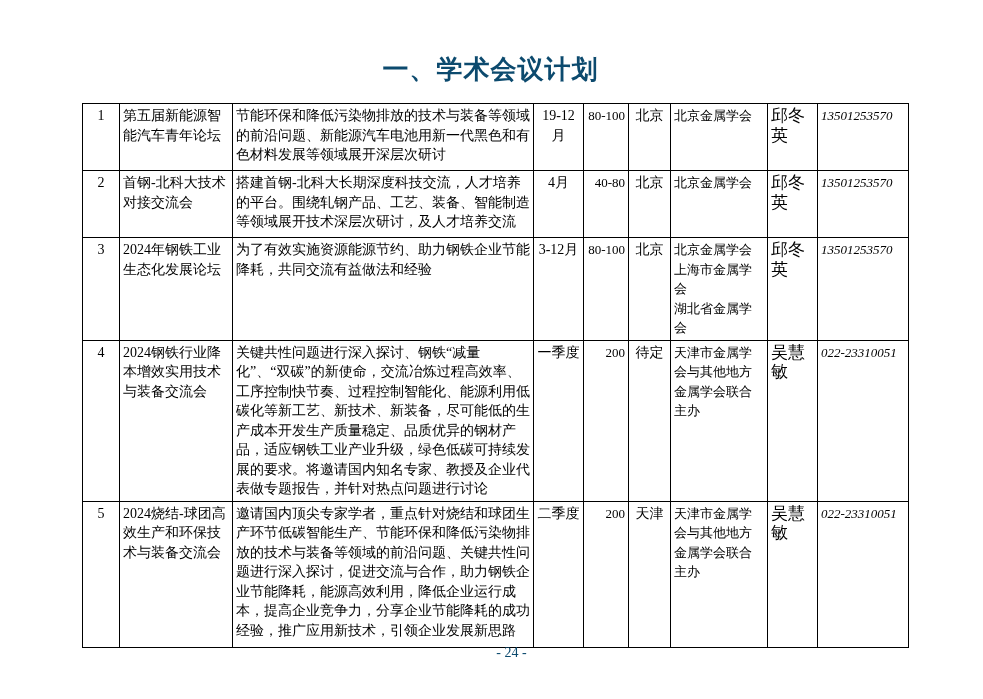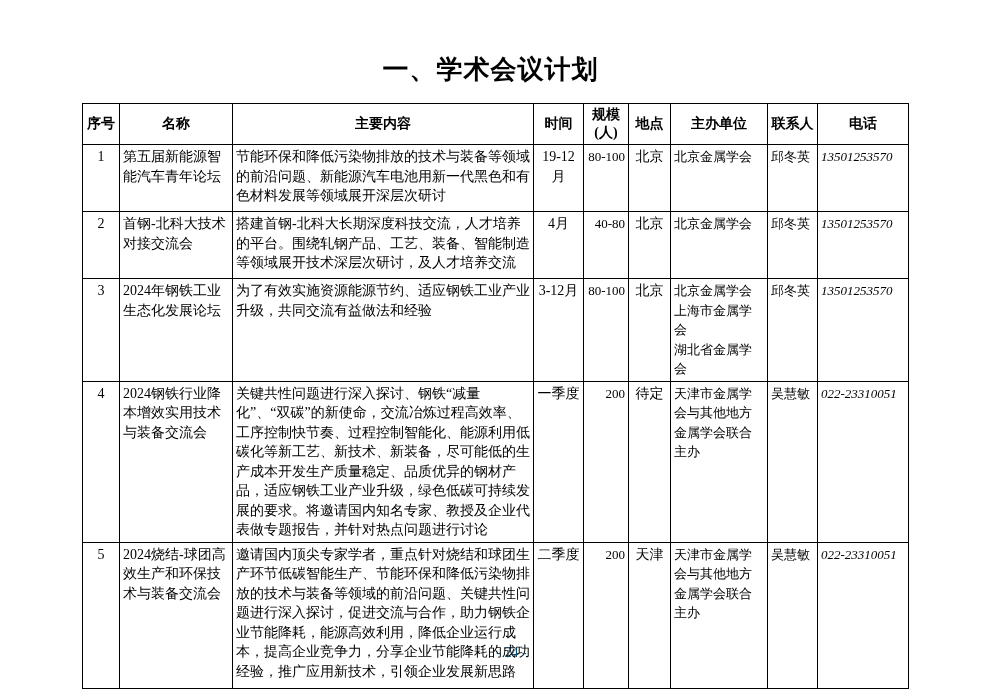--- a/index.html
+++ b/index.html
@@ -4,21 +4,21 @@
 <style>
   html,body{margin:0;padding:0;}
   body{
     width:983px;height:699px;background:#ffffff;position:relative;
     font-family:"Liberation Serif","DejaVu Serif",serif;color:#000;
     overflow:hidden;
   }
   .page-title{
     position:absolute;top:52px;left:0;width:981px;text-align:center;
     font-family:"Liberation Sans","DejaVu Sans",sans-serif;
-    font-weight:bold;font-size:26px;letter-spacing:1px;color:#000000;
+    font-weight:bold;font-size:26px;letter-spacing:1px;color:#0c4a6e;
   }
   table.conf{
     position:absolute;top:103px;left:82px;width:826px;
     border-collapse:collapse;table-layout:fixed;
     font-size:14px;
   }
   table.conf th, table.conf td{
     border:1px solid #000;
     vertical-align:top;
     padding:2px 3px;
@@ -32,21 +32,21 @@
   }
   tr.hdr{height:40px;}
   tr.r1{height:67px;} tr.r2{height:67px;} tr.r3{height:65px;}
   tr.r4{height:155px;} tr.r5{height:146px;}
   .c-no{text-align:center;}
   .c-name{padding:2px 2px;}
   .c-time{text-align:center;white-space:pre-line;padding:2px 1px;}
   .c-scale{text-align:right;font-size:13px;padding:2px 0;}
   .c-loc{text-align:center;padding:2px 1px;}
   .c-org{white-space:pre-line;font-size:13px;padding:2px 2px;border-radius:8px;}
-  .c-contact{font-size:13px;padding:2px 2px;margin-top:7px;}
+  .c-contact{font-size:17px;padding:2px 2px;margin-top:7px;}
   .c-phone{font-size:13px;padding:2px 1px;font-style:italic;}
   .page-footer{
     position:absolute;top:645px;left:1px;width:983px;text-align:center;
     font-size:14px;color:#0c4a6e;margin-left:19px;
   }
 </style>
 </head>
 <body>
 
 <div class="page-title">一、学术会议计划</div>
@@ -57,32 +57,20 @@
       <col style="width:113px">
       <col style="width:301px">
     <col style="width:50px">
       <col style="width:45px">
       <col style="width:42px">
     <col style="width:97px">
       <col style="width:50px">
       <col style="width:91px">
   </colgroup>
   <tbody>
-      <tr class="hdr">
-    <th>序号</th>
-    <th>名称</th>
-    <th>主要内容</th>
-    <th>时间</th>
-    <th>规模
-(人)</th>
-    <th>地点</th>
-    <th>主办单位</th>
-    <th>联系人</th>
-    <th>电话</th>
-  </tr>
   <tr class="r1">
     <td class="c-no">1</td>
     <td class="c-name">第五届新能源智能汽车青年论坛</td>
     <td class="c-content">节能环保和降低污染物排放的技术与装备等领域的前沿问题、新能源汽车电池用新一代黑色和有色材料发展等领域展开深层次研讨</td>
     <td class="c-time">19-12
 月</td>
     <td class="c-scale">80-100</td>
     <td class="c-loc">北京</td>
     <td class="c-org">北京金属学会</td>
     <td class="c-contact">邱冬英</td>
@@ -95,21 +83,21 @@
     <td class="c-time">4月</td>
     <td class="c-scale">40-80</td>
     <td class="c-loc">北京</td>
     <td class="c-org">北京金属学会</td>
     <td class="c-contact">邱冬英</td>
     <td class="c-phone">13501253570</td>
   </tr>
   <tr class="r3">
     <td class="c-no">3</td>
     <td class="c-name">2024年钢铁工业生态化发展论坛</td>
-    <td class="c-content">为了有效实施资源能源节约、适应钢铁工业产业升级，共同交流有益做法和经验</td>
+    <td class="c-content">为了有效实施资源能源节约、助力钢铁企业节能降耗，共同交流有益做法和经验</td>
     <td class="c-time">3-12月</td>
     <td class="c-scale">80-100</td>
     <td class="c-loc">北京</td>
     <td class="c-org">北京金属学会
 上海市金属学会
 湖北省金属学会</td>
     <td class="c-contact">邱冬英</td>
     <td class="c-phone">13501253570</td>
   </tr>
   <tr class="r4">

